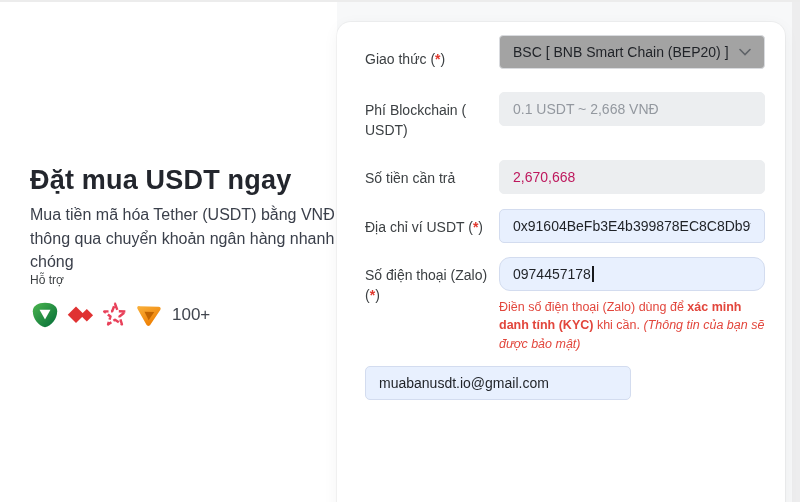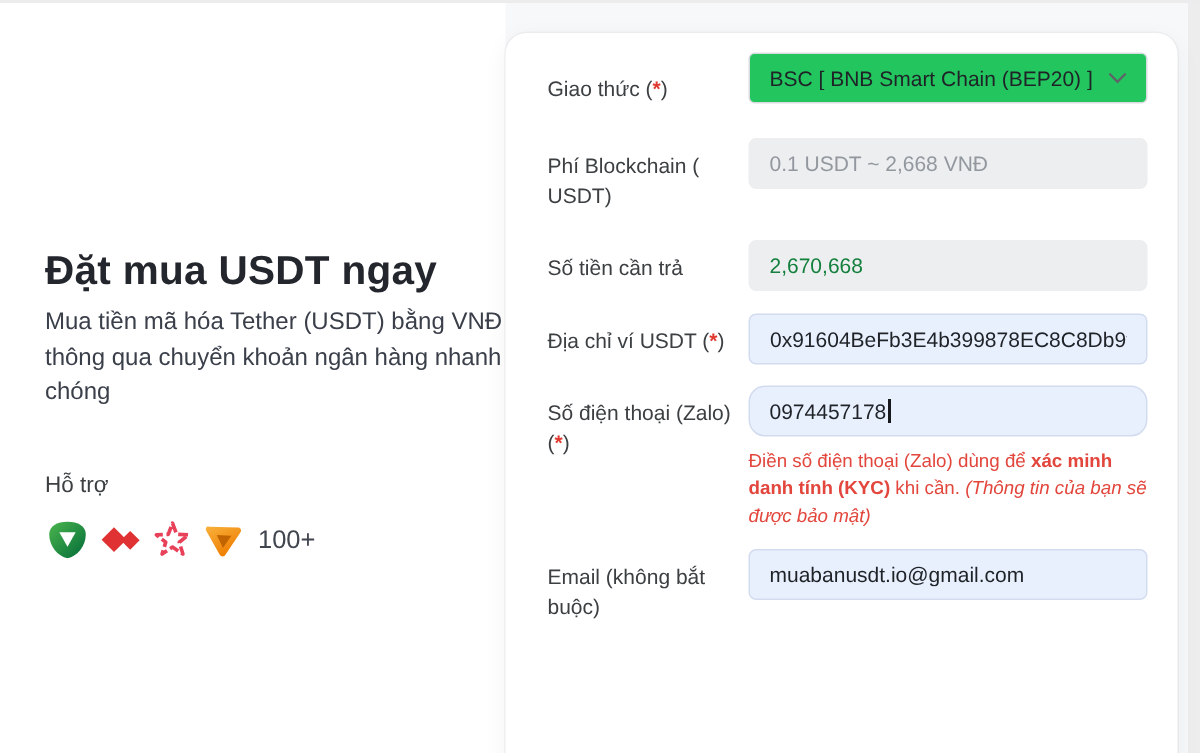--- a/index.html
+++ b/index.html
@@ -11,48 +11,48 @@
     overflow:hidden;
     border-top:2px solid #ececec;
   }
   .right-panel { position:absolute; left:337px; top:0; right:0; bottom:0; background:#f7f8f9; }
   .scroll-track { position:absolute; right:0; top:0; width:8px; bottom:0; background:#ededee; }
 
   
   .intro { position:absolute; left:30px; top:162px; width:308px; }
   .intro h1 { font-size:27px; font-weight:bold; color:#23262d; letter-spacing:.2px; line-height:1.2; }
   .intro p { margin-top:7px; font-size:16px; color:#3a3f4a; line-height:1.45; }
-  .support-label { margin-top:42px; font-size:15px; color:#3c4043; }
+  .support-label { font-size:12px; color:#3c4043; }
   .logo-row { margin-top:13px; display:flex; align-items:center; gap:4px; }
   .logo-row svg { display:block; }
   .support-count { font-size:17px; color:#40454e; margin-left:4px; }
 
   
   .card {
     position:absolute; left:337px; top:20px; width:448px; height:520px;
     background:#fff; border-radius:14px;
     box-shadow:0 0 0 1px rgba(0,0,0,.035), 0 4px 16px rgba(0,0,0,.05);
     padding:13px 20px 0 28px;
   }
   .row { display:flex; align-items:flex-start; }
   .lbl { flex:0 0 134px; font-size:14px; color:#3c4043; line-height:1.45; padding-top:8px; padding-right:4px; }
   .star { color:#e0382e; font-weight:bold; }
   .ctrl { flex:1 1 auto; min-width:0; }
 
   .box {
     width:266px; height:34px; font-family:"Liberation Sans",sans-serif;
     font-size:14px; color:#1f2227; border:1px solid #d9dbdf; border-radius:5px;
-    padding:0 13px; background:#22c55e; width:100%; max-width:266px; display:block;
+    padding:0 13px; background:#a3a3a3; width:100%; max-width:266px; display:block;
   }
   input.box { line-height:32px; }
   .select { display:flex; align-items:center; border-radius:4px; cursor:pointer; position:relative; }
   .select .sel-text { flex:1 1 auto; white-space:nowrap; overflow:hidden; }
   .select svg { flex:0 0 auto; margin-left:6px; }
   .disabled { background:#eceef0; border-color:#eceef0; color:#93989f; display:flex; align-items:center; }
-  .disabled.darker { color:#15803d;text-align:right; }
+  .disabled.darker { color:#be185d;text-align:right; }
   .bluefill { background:#e8f0fe; border-color:#d3dcef; display:flex; align-items:center; }
   input.bluefill { display:block; }
   .phone-box { cursor:text;border-radius:11px; }
   .caret { display:inline-block; width:2px; height:16px; background:#17191c; margin-left:1px; }
 
   .hint { font-size:12.5px; color:#e2463c; margin-top:7px; line-height:1.5; max-width:266px; }
   .hint b { font-weight:bold; }
   .hint i { font-style:italic; }
   .hint.min { font-weight:bold; }
 
@@ -168,19 +168,18 @@
         <span>0974457178</span>
           <span class="caret"></span>
       </div>
       <div class="hint">
         <span>Điền số điện thoại (Zalo) dùng để </span><b>xác minh danh tính (KYC)</b><span> khi cần. </span><i>(Thông tin của bạn sẽ được bảo mật)</i>
       </div>
     </div>
   </div>
 
   <div class="row mb-g">
-    <div class="lbl">Email (không bắt buộc)</div>
     <div class="ctrl">
       <input class="box bluefill" value="muabanusdt.io@gmail.com" style="">
     </div>
   </div>
 
 </section>
 
 </body></html>

